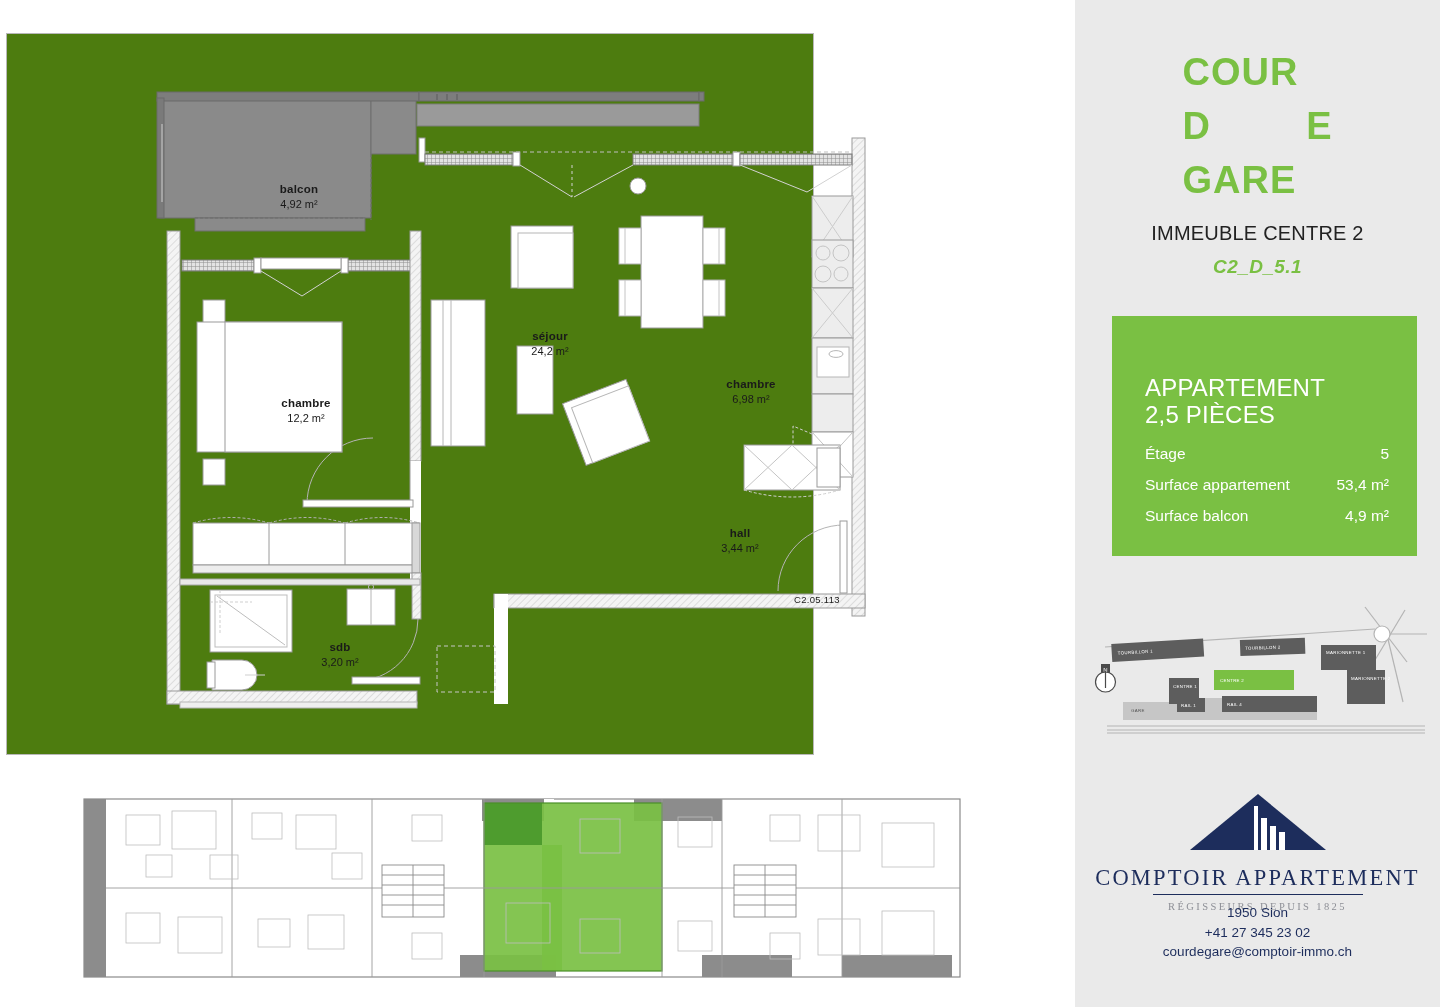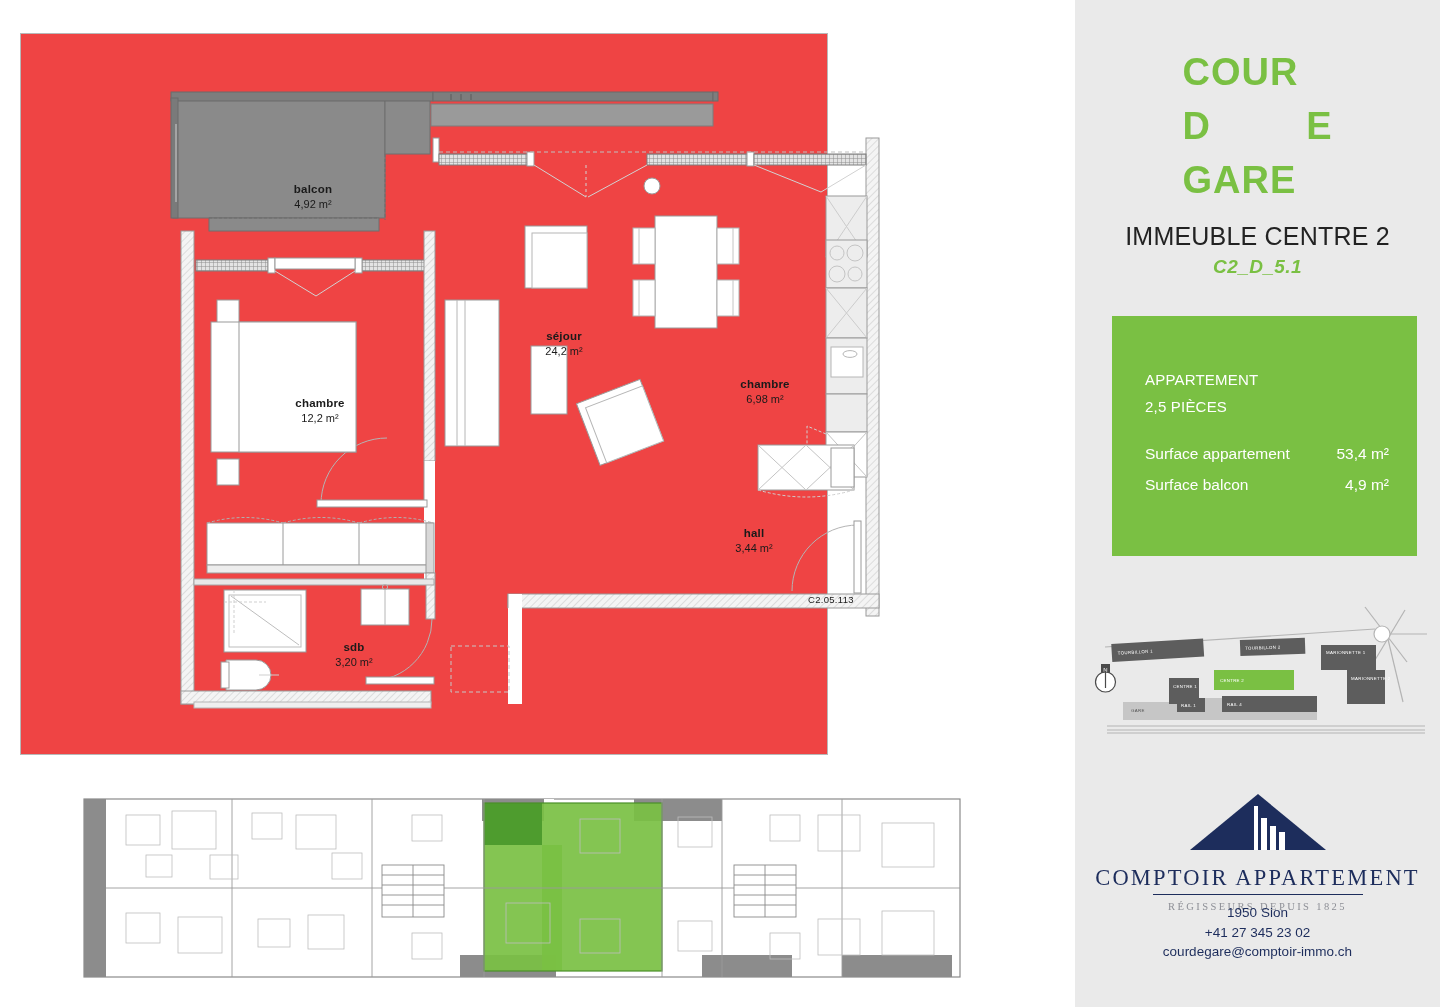--- a/index.html
+++ b/index.html
@@ -8,23 +8,23 @@
     background: #ffffff;
     font-family: "Liberation Sans", sans-serif;
     overflow: hidden;
   }
   #page { position: relative; width: 1440px; height: 1007px; background: #ffffff; }
 
   
   #left-area { position: absolute; left: 0; top: 0; width: 1075px; height: 1007px; background: #fff; }
 
   #plan-frame {
-    position: absolute; left: 20px; top: 33px;
+    position: absolute; left: 6px; top: 33px;
     width: 808px; height: 722px;
-    border: 1px solid #b8b8b8; background: #ef4444;
+    border: 1px solid #b8b8b8; background: #4d7c0f;
   }
   #plan-canvas { position: absolute; left: 0; top: 0; width: 1010px; height: 722px; }
 
   #keyplan-wrap { position: absolute; left: 82px; top: 793px; width: 880px; height: 190px; }
   #keyplan-canvas { position: absolute; left: 0; top: 0; width: 880px; height: 190px; }
 
   .room-label {
     position: absolute; text-align: center; color: #1a1a1a;
     font-family: "Liberation Sans", sans-serif; line-height: 1.28;
     white-space: nowrap; pointer-events: none;
@@ -49,34 +49,34 @@
     font-size: 38px; line-height: 40px; letter-spacing: 1px;
   }
   .logo-row { display: flex; justify-content: space-between; }
   .logo-row.r1 { justify-content: flex-start; }
   .logo-row.r3 { justify-content: flex-start; }
   .logo-cell { display: block; margin-top: 14px; }
 
   
   #building-title {
     position: absolute; left: 0; top: 222px; width: 365px; text-align: center;
-    font-size: 25px; color: #222; letter-spacing: .2px;
+    font-size: 20px; color: #222; letter-spacing: .2px;
   }
   #unit-code {
     position: absolute; left: 0; top: 256px; width: 365px; text-align: center;
     font-size: 19px; font-weight: bold; color: #7ac043; letter-spacing: .4px; font-style: italic;
   }
 
   
   #info-box {
     position: absolute; left: 37px; top: 316px; width: 305px; height: 240px;
     background: #7ac043; color: #ffffff;
   }
   #info-box .ib-head {
-    position: absolute; left: 33px; top: 50px; font-size: 15px; line-height: 27px;
+    position: absolute; left: 33px; top: 58px; font-size: 24px; line-height: 27px;
     letter-spacing: .2px; white-space: pre-line;
   }
   #info-box .ib-rows { position: absolute; left: 33px; top: 122px; width: 244px; }
   .ib-row { display: flex; justify-content: space-between; align-items: baseline;
             font-size: 15.5px; line-height: 31px; }
   .ib-row .ib-k { text-align: left; }
   .ib-row .ib-v { text-align: right; }
 
   
   #sitemap-wrap { position: absolute; left: 12px; top: 602px; width: 345px; height: 160px; }
@@ -405,20 +405,24 @@
     </div>
 
     <div id="building-title">IMMEUBLE CENTRE 2</div>
     <div id="unit-code">C2_D_5.1</div>
 
     <div id="info-box">
       <div class="ib-head">APPARTEMENT
 2,5 PIÈCES</div>
       <div class="ib-rows">
         <div class="ib-row">
+          <span class="ib-k">Étage</span>
+          <span class="ib-v">5</span>
+        </div>
+        <div class="ib-row">
           <span class="ib-k">Surface appartement</span>
           <span class="ib-v">53,4 m²</span>
         </div>
         <div class="ib-row">
           <span class="ib-k">Surface balcon</span>
           <span class="ib-v">4,9 m²</span>
         </div>
       </div>
     </div>
 

